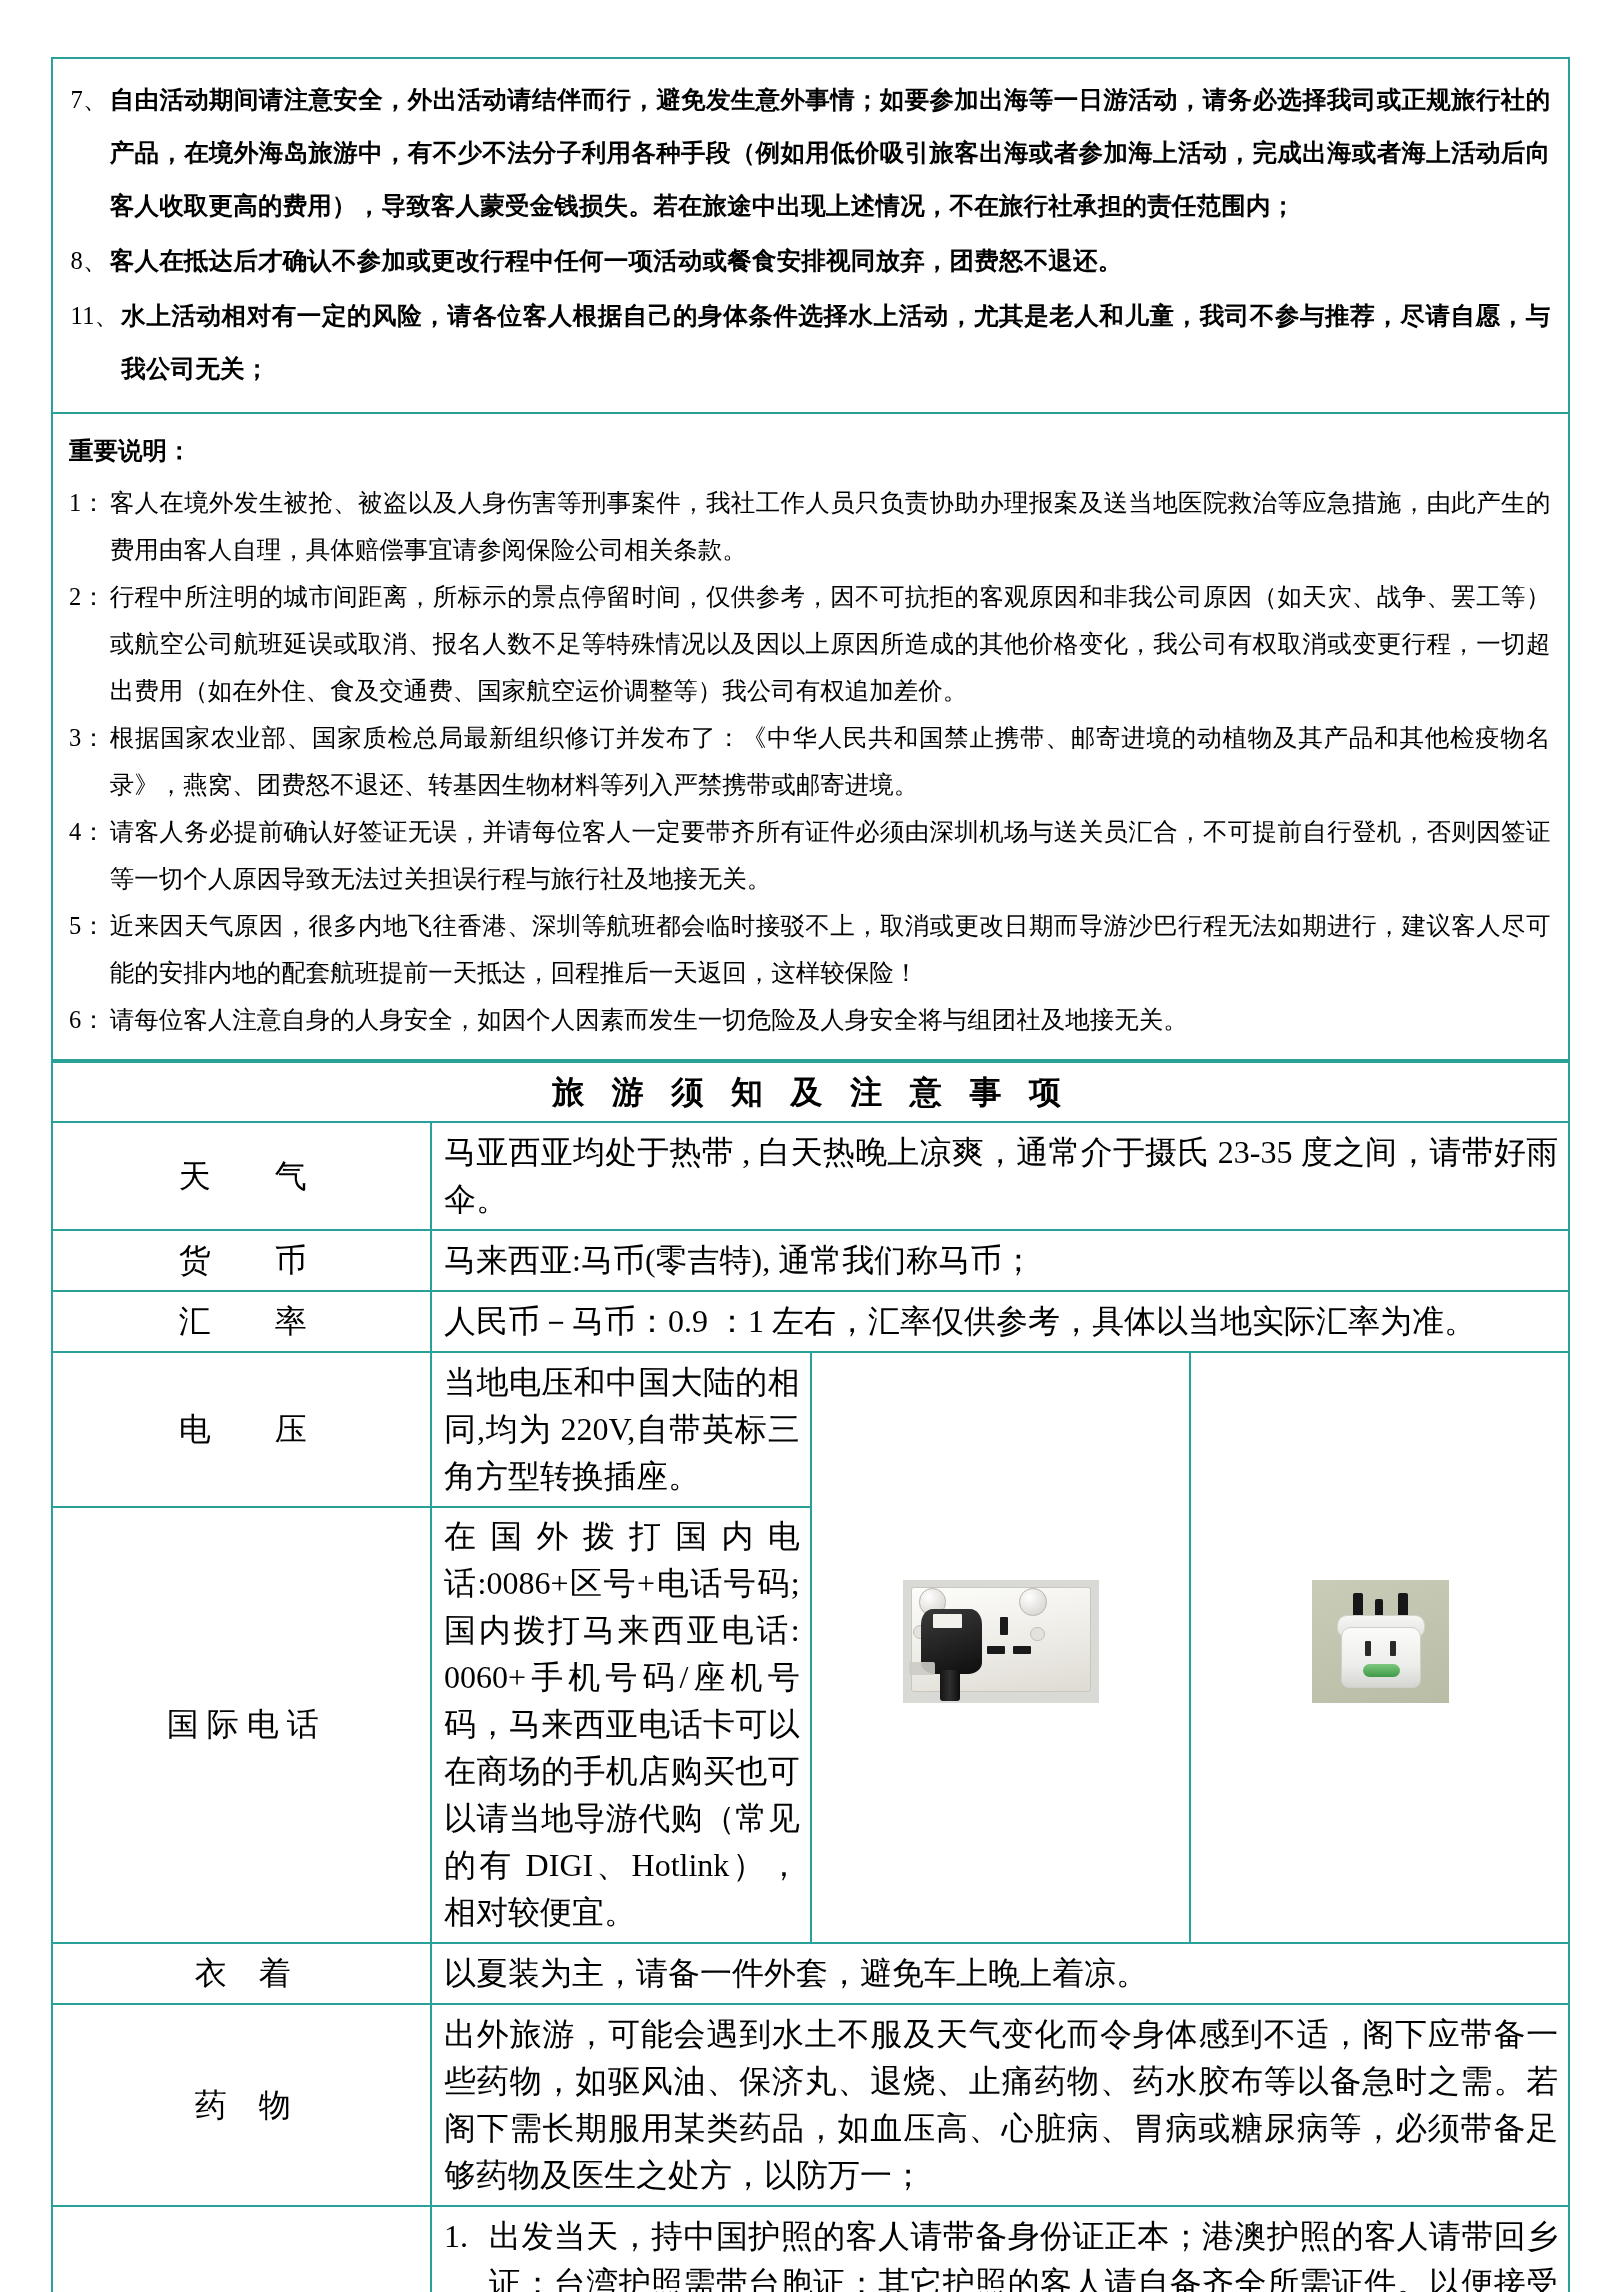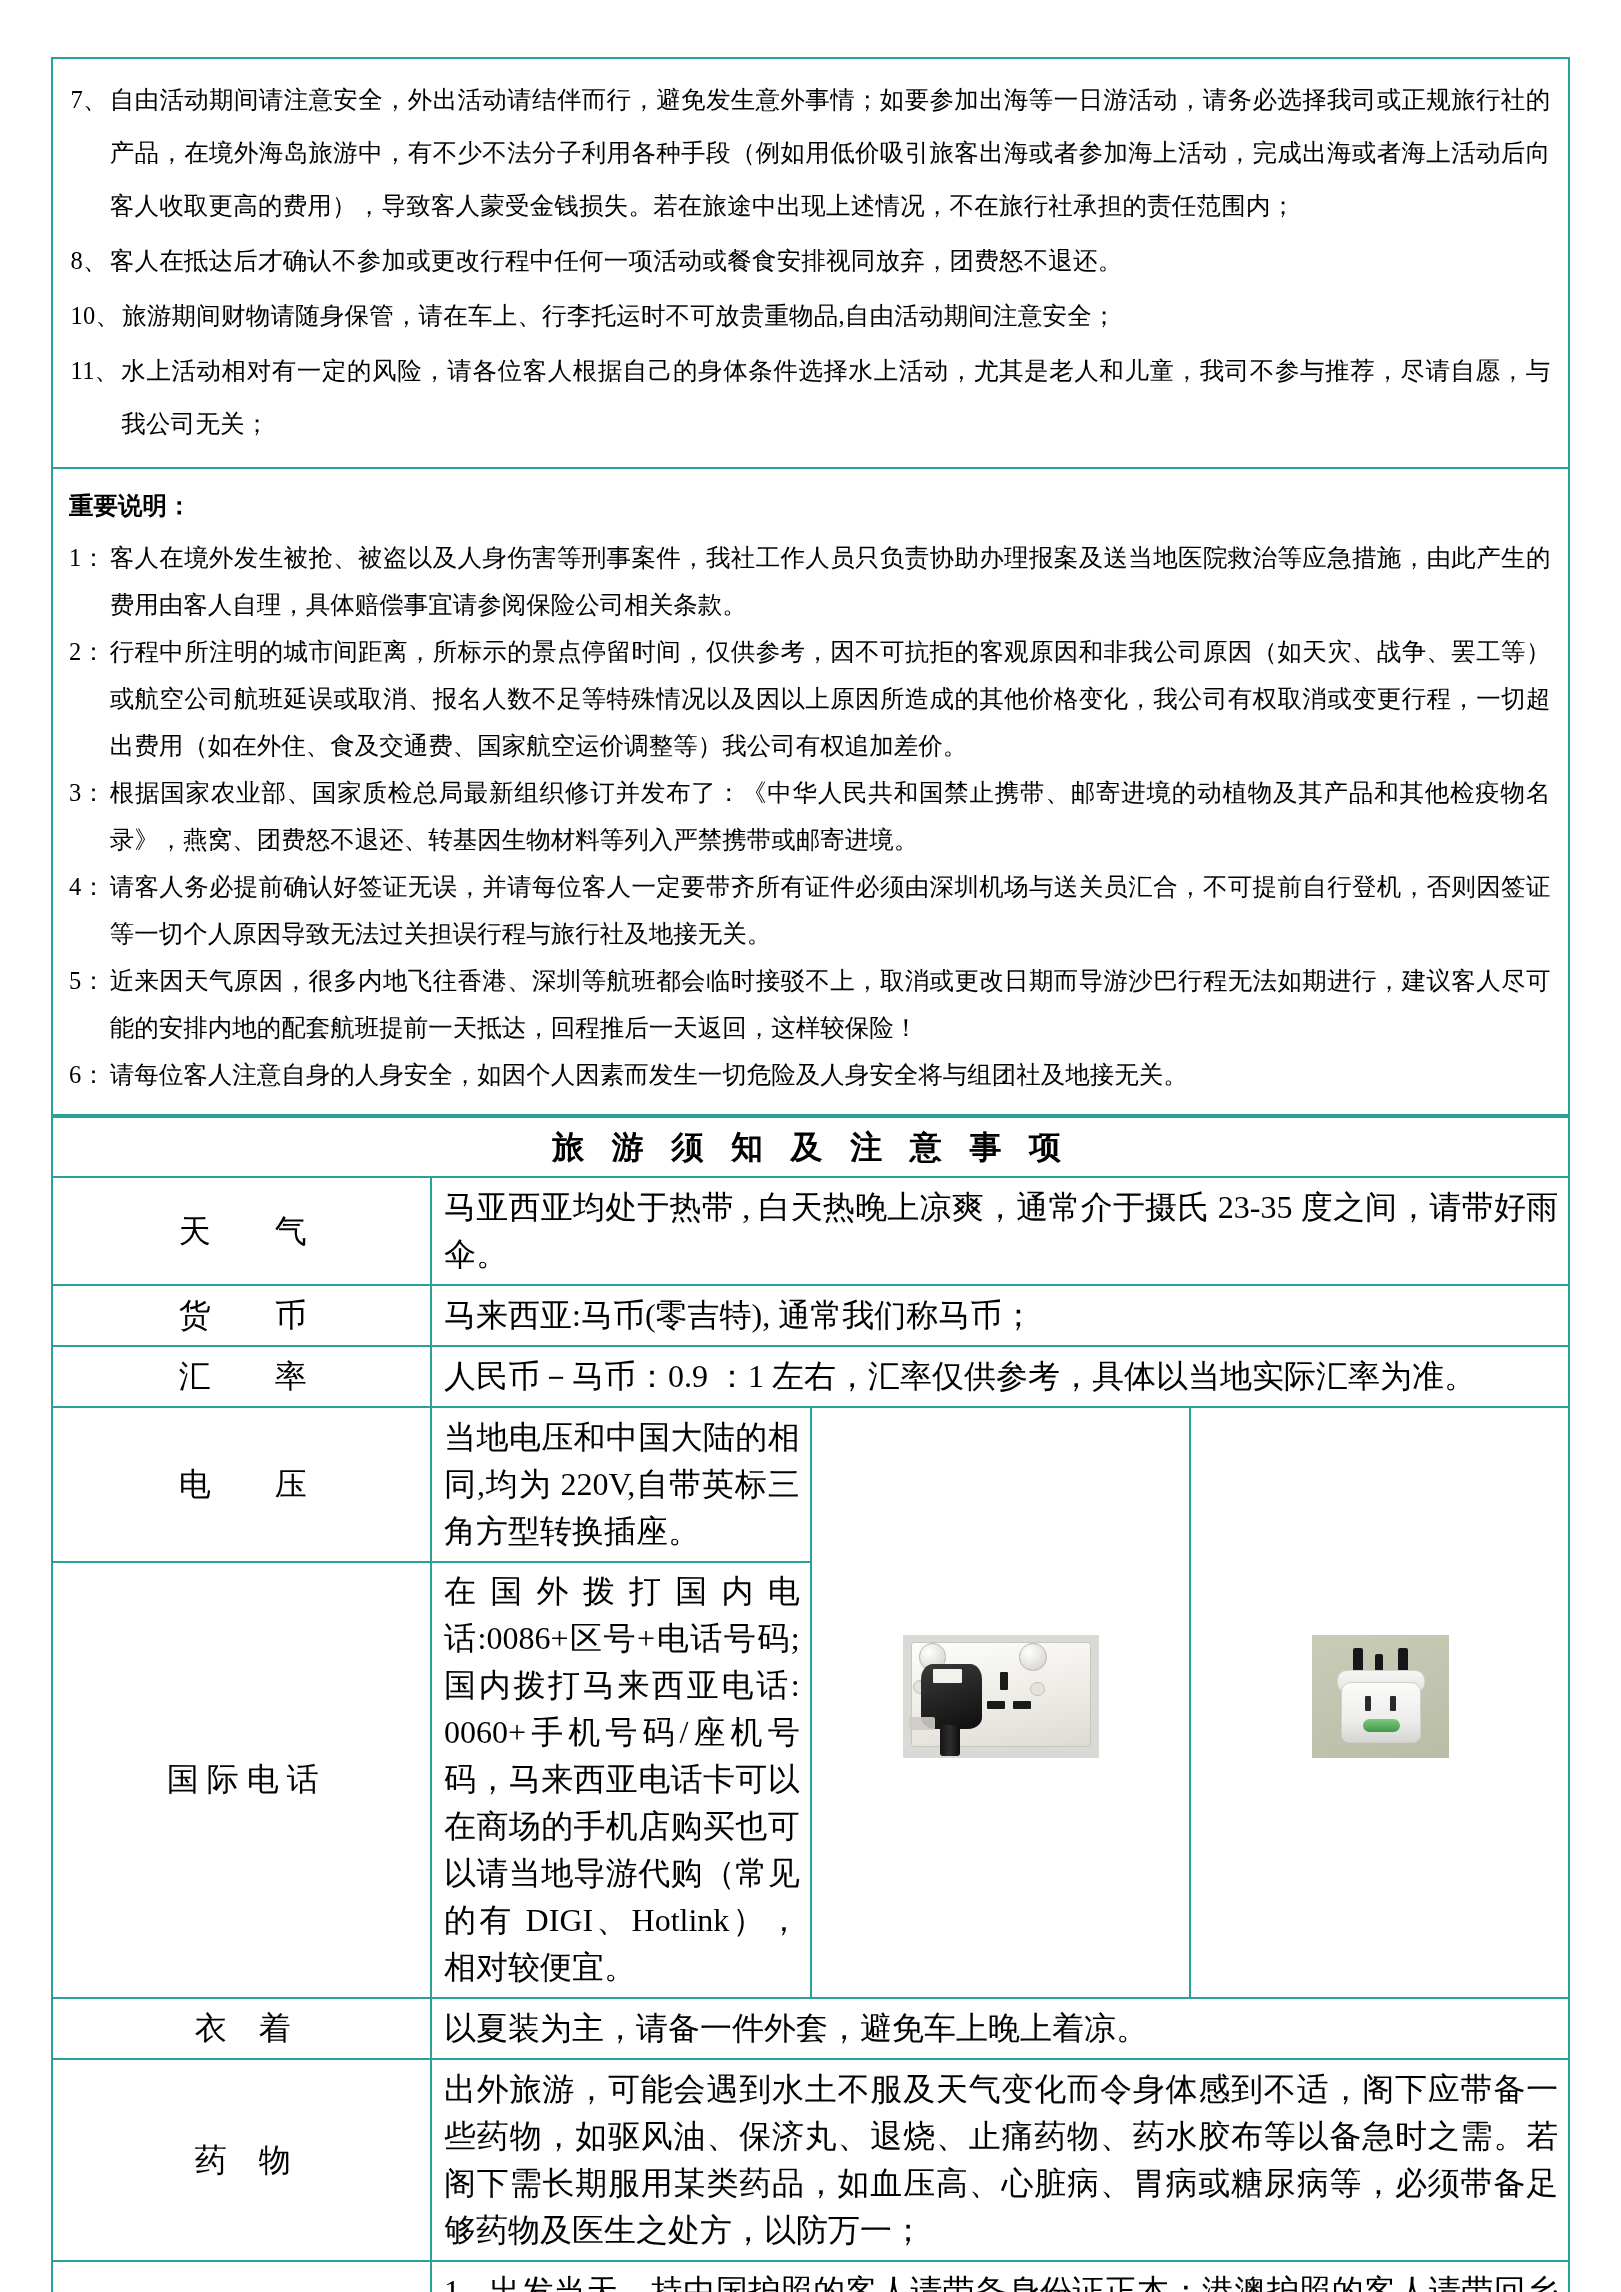--- a/index.html
+++ b/index.html
@@ -49,20 +49,21 @@
   .notice .num {
     flex: 0 0 auto;
     white-space: nowrap;
     padding-right: 2px;
   }
   .notice .txt {
     flex: 1 1 auto;
     text-align: justify;
     text-justify: inter-ideograph;
     text-indent: 0;
+    font-weight: bold;
   }
 
   
   .important-sec {
     padding: 13.7px 17.6px 15.7px 17.6px;
   }
   .imp-title {
     font-size: 24.5px;
     font-weight: bold;
     line-height: 45px;
@@ -234,24 +235,20 @@
     <div class="notice">
       <span class="num">7、</span>
       <span class="txt">自由活动期间请注意安全，外出活动请结伴而行，避免发生意外事情；如要参加出海等一日游活动，请务必选择我司或正规旅行社的产品，在境外海岛旅游中，有不少不法分子利用各种手段（例如用低价吸引旅客出海或者参加海上活动，完成出海或者海上活动后向客人收取更高的费用），导致客人蒙受金钱损失。若在旅途中出现上述情况，不在旅行社承担的责任范围内；</span>
     </div>
 
     <div class="notice">
       <span class="num">8、</span>
       <span class="txt">客人在抵达后才确认不参加或更改行程中任何一项活动或餐食安排视同放弃，团费怒不退还。</span>
     </div>
 
-    <div class="notice">
-      <span class="num">10、</span>
-      <span class="txt">旅游期间财物请随身保管，请在车上、行李托运时不可放贵重物品,自由活动期间注意安全；</span>
-    </div>
 
     <div class="notice">
       <span class="num">11、</span>
       <span class="txt">水上活动相对有一定的风险，请各位客人根据自己的身体条件选择水上活动，尤其是老人和儿童，我司不参与推荐，尽请自愿，与我公司无关；</span>
     </div>
 
 
   </div>
 
   <div class="box important-sec">

